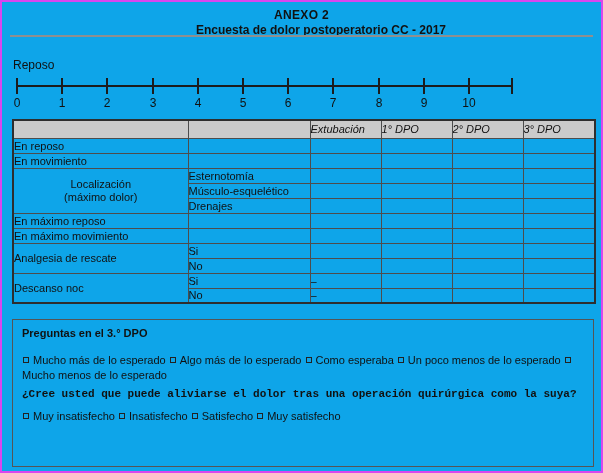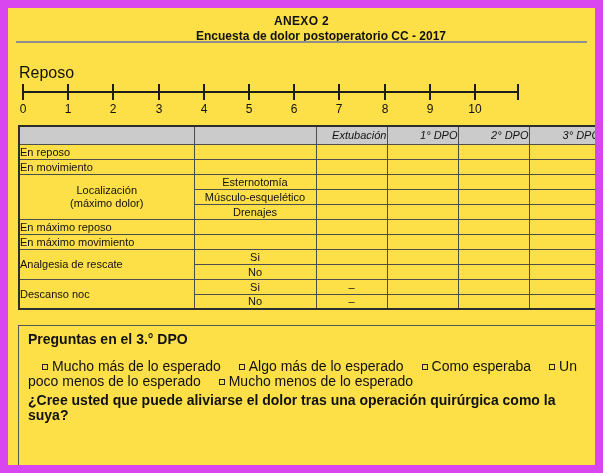--- a/index.html
+++ b/index.html
@@ -2,78 +2,78 @@
 <html><head>
 <meta charset="utf-8">
 <style>
   * { margin: 0; padding: 0; box-sizing: border-box; }
   html, body { background: #e8e8e8; }
   body { font-family: "Liberation Sans", sans-serif; color: #111; }
 
   .page {
     position: relative;
     width: 603px; height: 473px;
-    background: #fde047;
-    border: 8px solid #d946ef;
+    background: #0ea5e9;
+    border: 2px solid #d946ef;
     overflow: hidden;
   }
 
   
   .title-block { position: absolute; top: 6px; left: 0; width: 100%; text-align: center; }
   .title-main { font-size: 12px; font-weight: bold; letter-spacing: .3px; }
   .title-sub  { font-size: 12px; font-weight: bold; margin-top: 1px; margin-left: 39px; }
   .title-rule { position: absolute; top: 33px; left: 8px; right: 8px; height: 2px; background: #8f8f8f; }
 
   
   .scale { position: absolute; top: 56px; left: 0; width: 100%; height: 58px; }
-  .scale-label { position: absolute; left: 11px; top: 0; font-size: 16px; }
+  .scale-label { position: absolute; left: 11px; top: 0; font-size: 12px; }
   .scale-line { position: absolute; top: 27px; left: 15px; width: 496px; height: 2px; background: #1c1c1c; }
   .tick { position: absolute; top: 20px; width: 2px; height: 16px; background: #1c1c1c; }
   .tick-label { position: absolute; top: 38px; width: 22px; text-align: center; font-size: 12px; }
 
   
   table.survey {
     position: absolute; top: 117px; left: 10px;
     width: 582px;
     border-collapse: collapse;
     table-layout: fixed;
     font-size: 11px;
     border: 2px solid #2e2e2e;
   }
   table.survey td, table.survey th { border: 1px solid #4d4d4d; height: 15px; padding: 0; overflow: hidden; }
   table.survey th {
     background: #cbcbcb;
     font-style: italic; font-weight: normal;
-    height: 18px; text-align: right;
+    height: 18px; text-align: left;
   }
   td.lbl { text-align: left; padding-left: 5px; }
-  td.ctr { text-align: center; }
+  td.ctr { text-align: left; }
   td.two-line { line-height: 13px; padding-top: 2px; padding-bottom: 2px; text-align: center; }
 
   
   .qbox {
     position: absolute; top: 317px; left: 10px;
     width: 582px; height: 148px;
     border: 1px solid #555;
     padding: 6px 9px;
-    font-size: 14px; line-height: 15px;
+    font-size: 11px; line-height: 15px;
     overflow: hidden;
   }
   .qbox .heading { font-weight: bold; margin-bottom: 12px; }
   .q-text { font-weight: bold; }
-  .q-block2 { margin-top: 4px; }
+  .q-block2 { margin-top: 4px; font-family: Liberation Mono, monospace; }
   .q-block3 { margin-top: 7px; }
   .cb {
     display: inline-block;
     width: 6px; height: 6px;
     border: 1px solid #222;
     margin: 0 4px 0 1px;
     vertical-align: 1px;
   }
-  .opt { white-space: normal; margin-left: 13px; }
+  .opt { white-space: normal; }
 </style>
 </head>
 <body>
 
 <div class="page">
 
   <div class="title-block">
     <div class="title-main">ANEXO 2</div>
     <div class="title-sub">Encuesta de dolor postoperatorio CC - 2017</div>
   </div>
@@ -228,16 +228,22 @@
         <span class="opt"><span class="cb"></span><span>Un poco menos de lo esperado</span></span>
         <span class="opt"><span class="cb"></span><span>Mucho menos de lo esperado</span></span>
       </div>
     </div>
 
     <div class="q-block2">
       <div class="q-text">¿Cree usted que puede aliviarse el dolor tras una operación quirúrgica como la suya?</div>
     </div>
 
     <div class="q-block3">
+      <div class="q-options">
+        <span class="opt"><span class="cb"></span><span>Muy insatisfecho</span></span>
+        <span class="opt"><span class="cb"></span><span>Insatisfecho</span></span>
+        <span class="opt"><span class="cb"></span><span>Satisfecho</span></span>
+        <span class="opt"><span class="cb"></span><span>Muy satisfecho</span></span>
+      </div>
     </div>
   </div>
 
 </div>
 
 </body></html>

